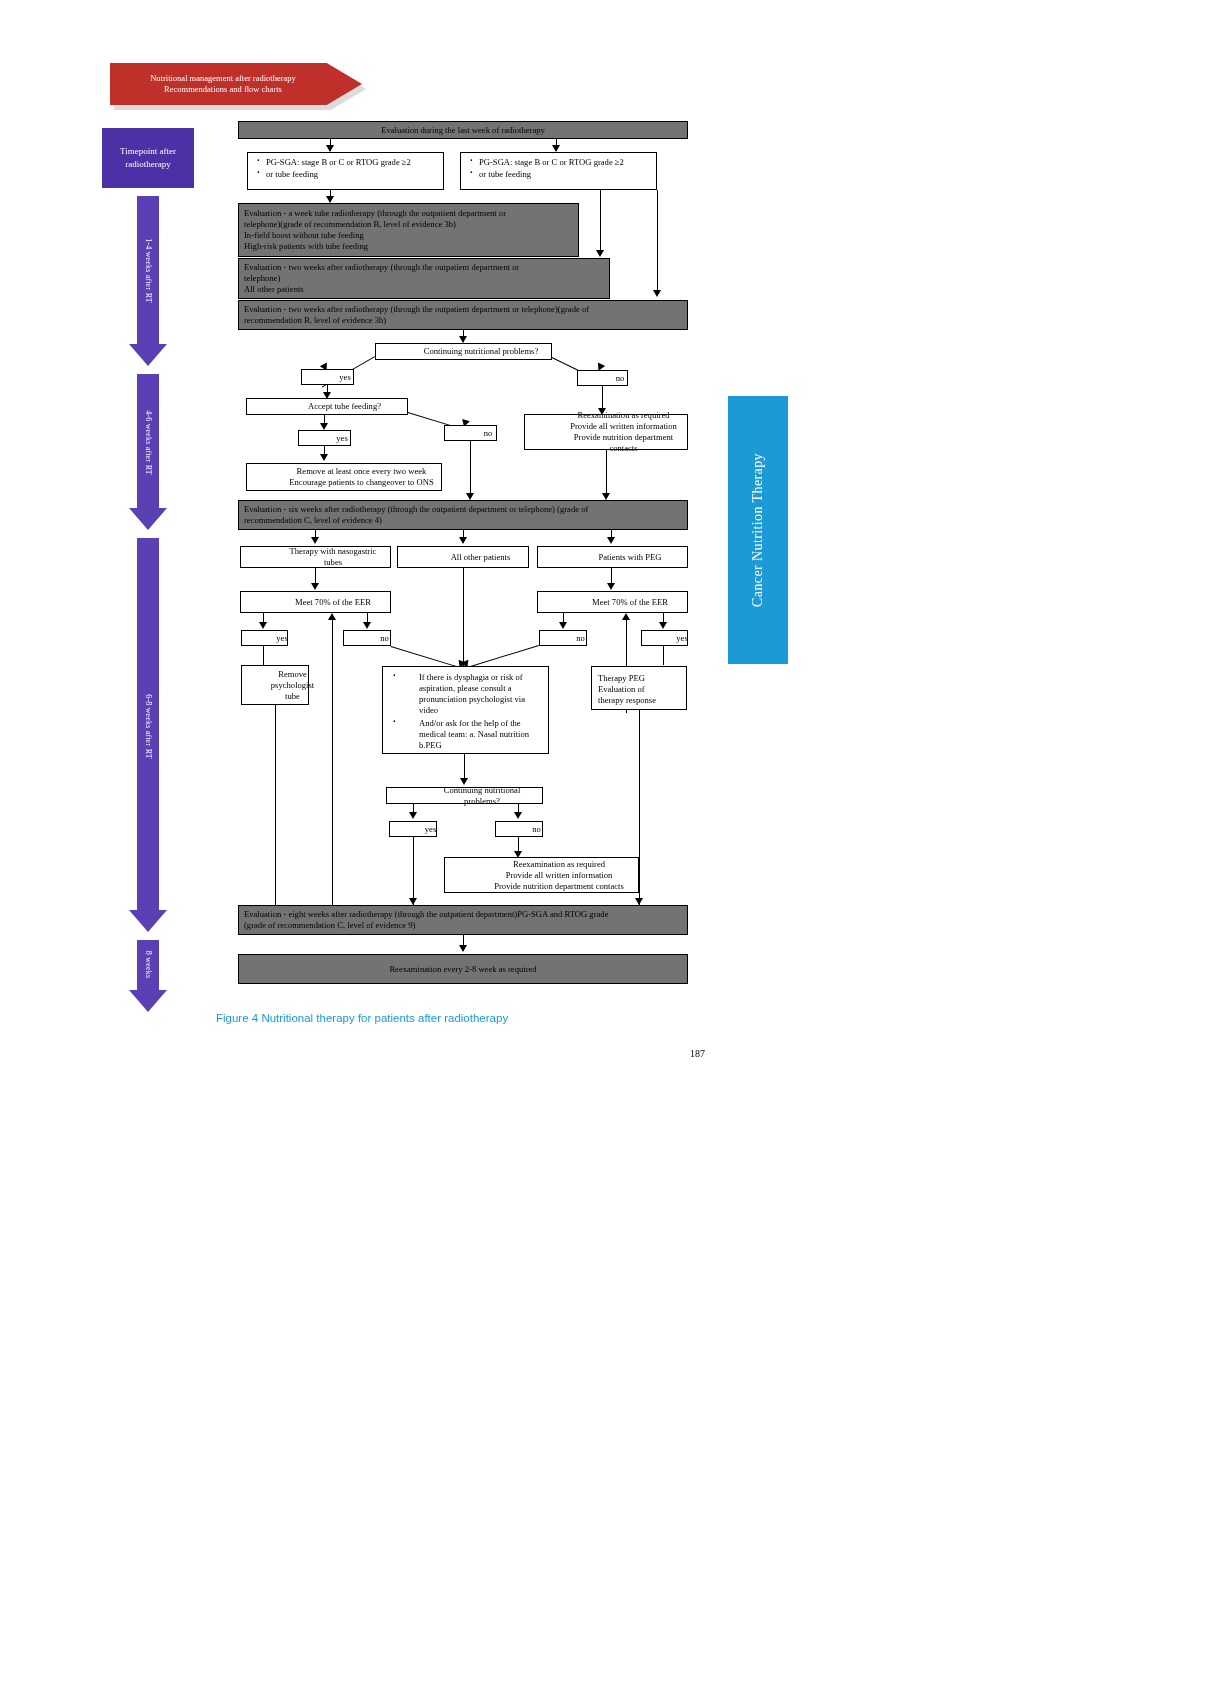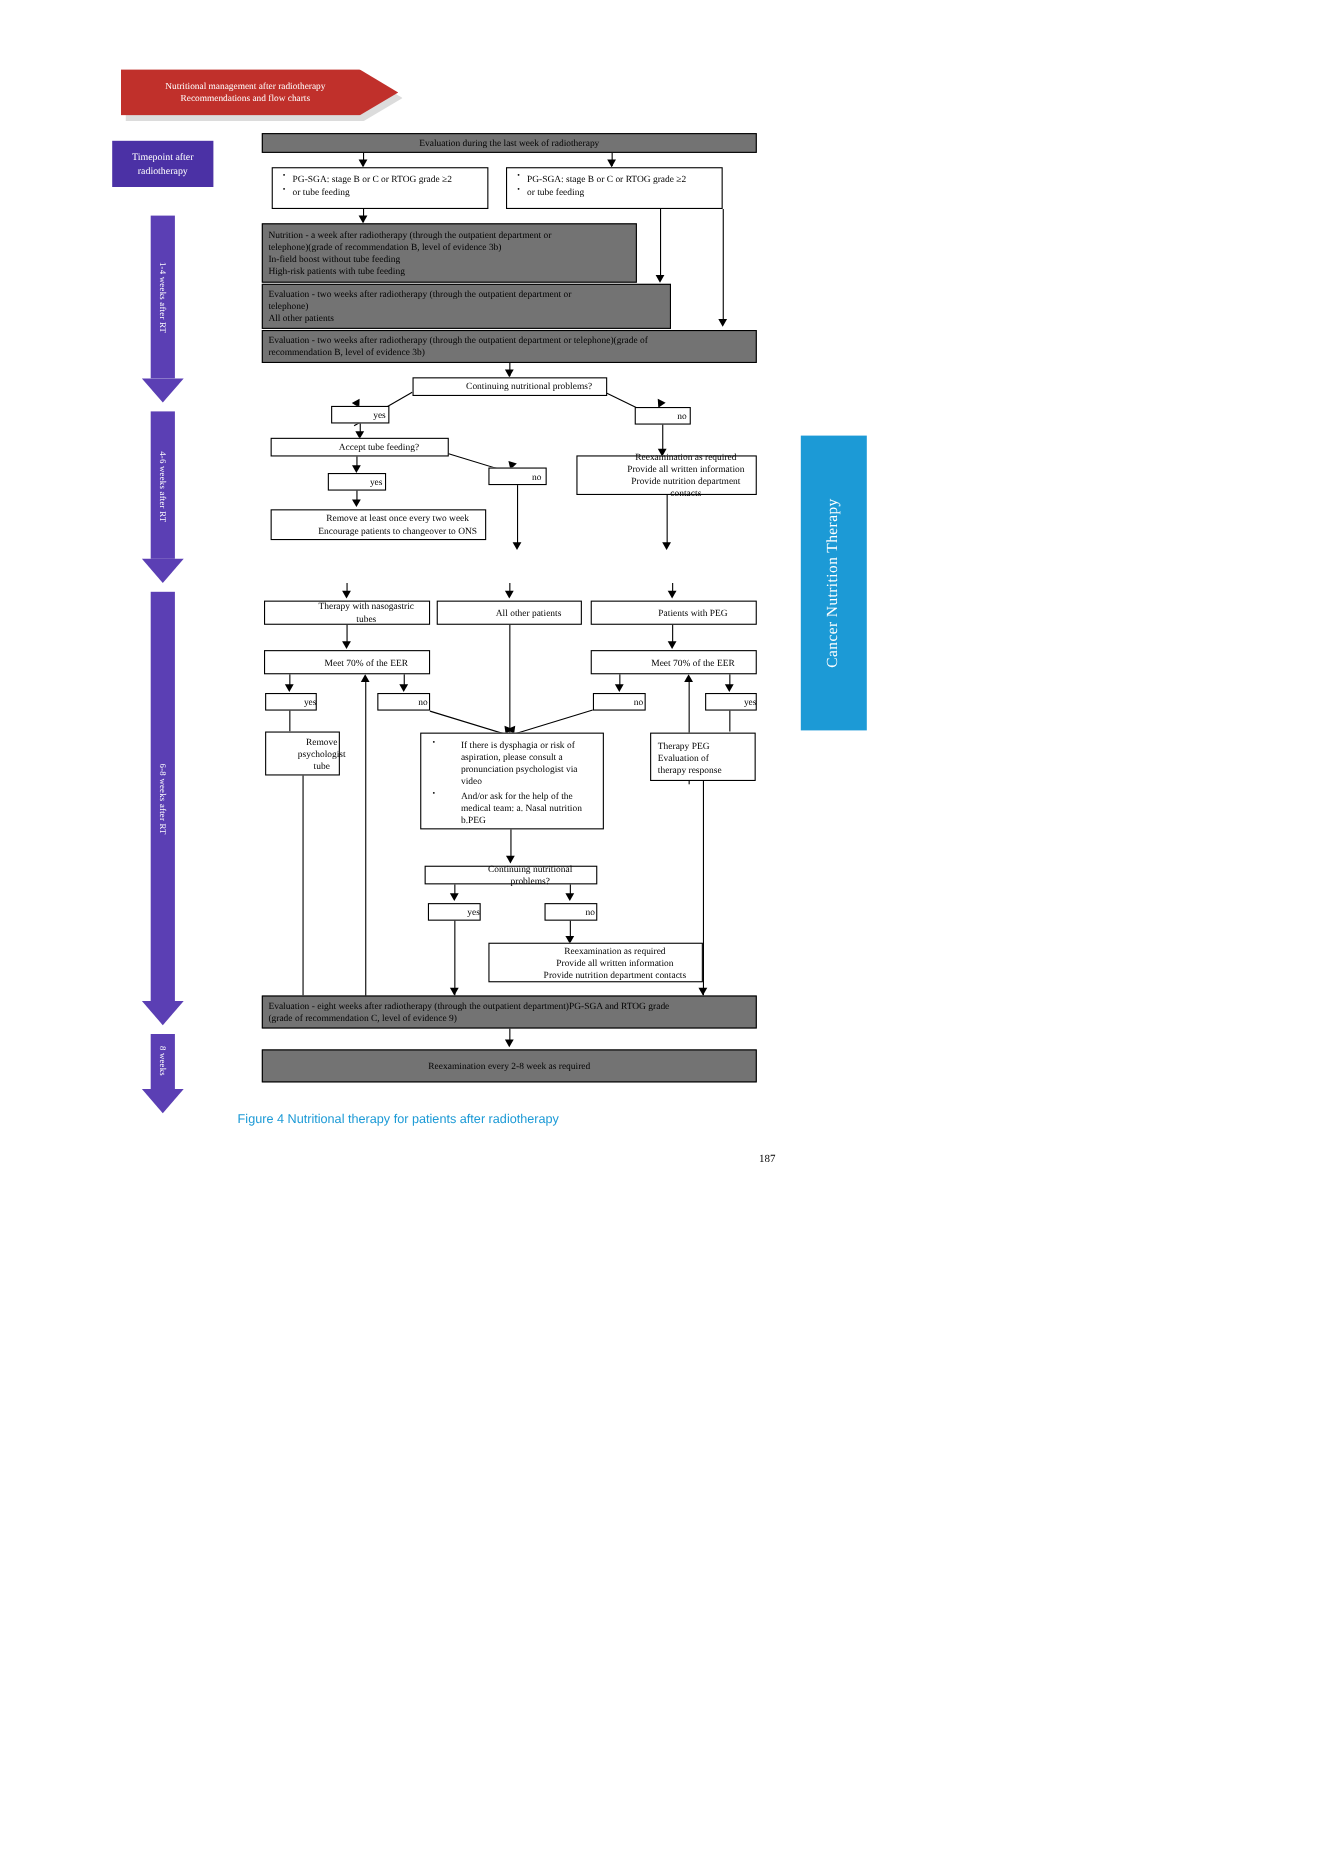--- a/index.html
+++ b/index.html
@@ -23,21 +23,21 @@
     clip-path:polygon(0 0, 86% 0, 100% 50%, 86% 100%, 0 100%);
     display:flex;align-items:center;justify-content:center;
   }
   #banner .btxt{
     color:#fff;font-size:8.5px;line-height:11px;text-align:center;
     padding-right:26px;white-space:pre-line;
   }
 
   
   .tp-head{
-    position:absolute;left:102px;top:128px;width:92px;height:42px;
+    position:absolute;left:102px;top:128px;width:92px;height:60px;
     background:#4b31a5;color:#fff;font-size:9px;line-height:13px;
     display:flex;align-items:center;justify-content:center;text-align:center;
   }
   .tl-arrow{position:absolute;}
   .tl-arrow .shaft{position:absolute;left:50%;transform:translateX(-50%);background:#5b3fb4;width:22px;top:0;}
   .tl-arrow .head{
     position:absolute;left:50%;transform:translateX(-50%);
     width:0;height:0;border-left:19px solid transparent;border-right:19px solid transparent;
     border-top:22px solid #5b3fb4;
   }
@@ -149,21 +149,21 @@
   <div class="ln vl" style="left:330px;top:190px;height:12px;"></div>
   <div class="ah" style="left:326px;top:196px;"></div>
 
   <div class="ln vl" style="left:600px;top:190px;height:64px;"></div>
   <div class="ah" style="left:596px;top:250px;"></div>
 
   <div class="ln vl" style="left:657px;top:190px;height:104px;"></div>
   <div class="ah" style="left:653px;top:290px;"></div>
 
   <div class="nb green" style="left:238px;top:203px;width:341px;height:54px;padding-top:4px;">
-    <span class="ml">Nutrition - a week after radiotherapy (through the outpatient department or</span>
+    <span class="ml">Evaluation - a week tube radiotherapy (through the outpatient department or</span>
     <span class="ml">telephone)(grade of recommendation B, level of evidence 3b)</span>
     <span class="ml">In-field boost without tube feeding</span>
     <span class="ml">High-risk patients with tube feeding</span>
   </div>
 
   <div class="nb green" style="left:238px;top:258px;width:372px;height:41px;padding-top:3px;">
     <span class="ml">Evaluation - two weeks after radiotherapy (through the outpatient department or</span>
     <span class="ml">telephone)</span>
     <span class="ml">All other patients</span>
   </div>
@@ -229,20 +229,24 @@
     <span class="ml">Remove at least once every two week</span>
     <span class="ml">Encourage patients to changeover to ONS</span>
   </div>
 
   <div class="ln vl" style="left:470px;top:441px;height:56px;"></div>
   <div class="ah" style="left:466px;top:493px;"></div>
 
   <div class="ln vl" style="left:606px;top:450px;height:47px;"></div>
   <div class="ah" style="left:602px;top:493px;"></div>
 
+  <div class="nb green" style="left:238px;top:500px;width:450px;height:30px;padding-top:3px;">
+    <span class="ml">Evaluation - six weeks after radiotherapy (through the outpatient department or telephone) (grade of</span>
+    <span class="ml">recommendation C, level of evidence 4)</span>
+  </div>
 
   <div class="ln vl" style="left:315px;top:530px;height:12px;"></div>
   <div class="ah" style="left:311px;top:537px;"></div>
   <div class="ln vl" style="left:463px;top:530px;height:12px;"></div>
   <div class="ah" style="left:459px;top:537px;"></div>
   <div class="ln vl" style="left:611px;top:530px;height:12px;"></div>
   <div class="ah" style="left:607px;top:537px;"></div>
 
   <div class="nb thick ctr" style="left:240px;top:546px;width:151px;height:22px;">
     <span>Therapy with nasogastric tubes</span>

